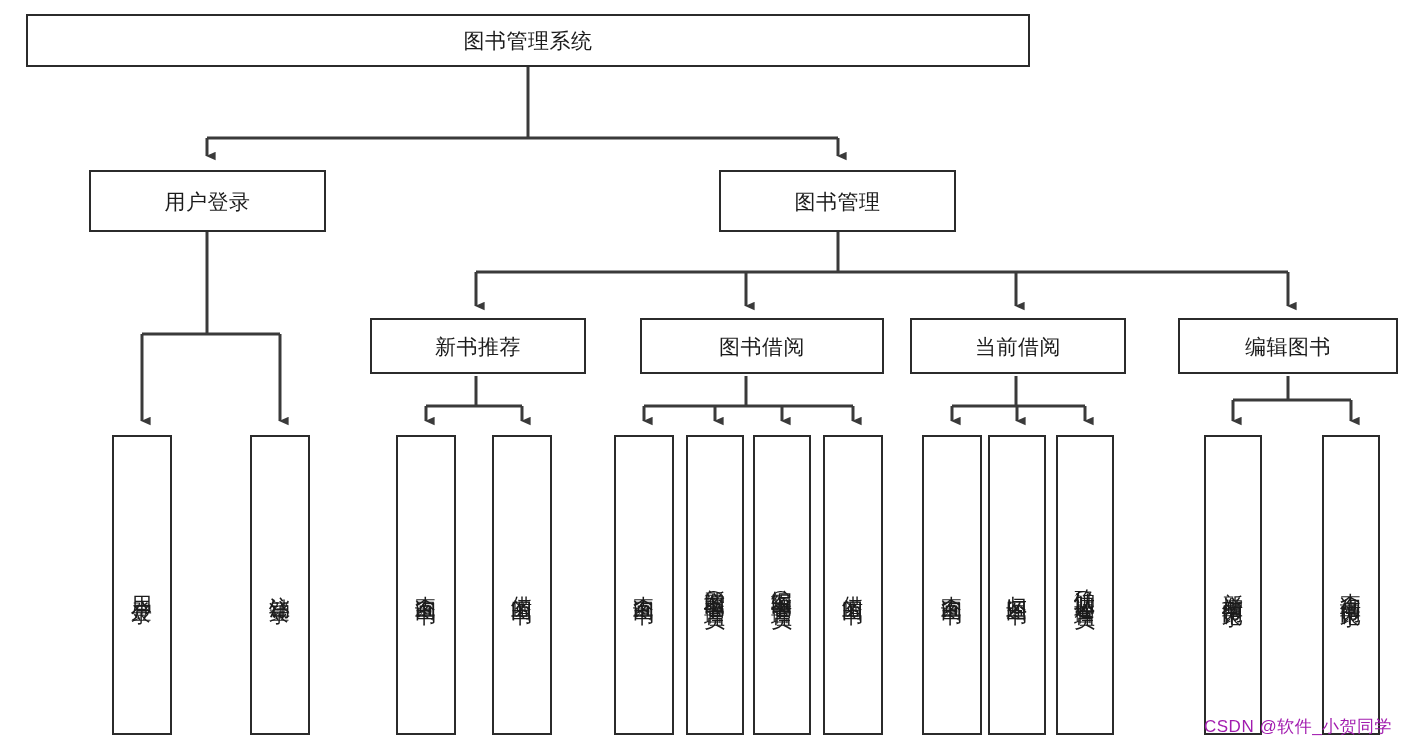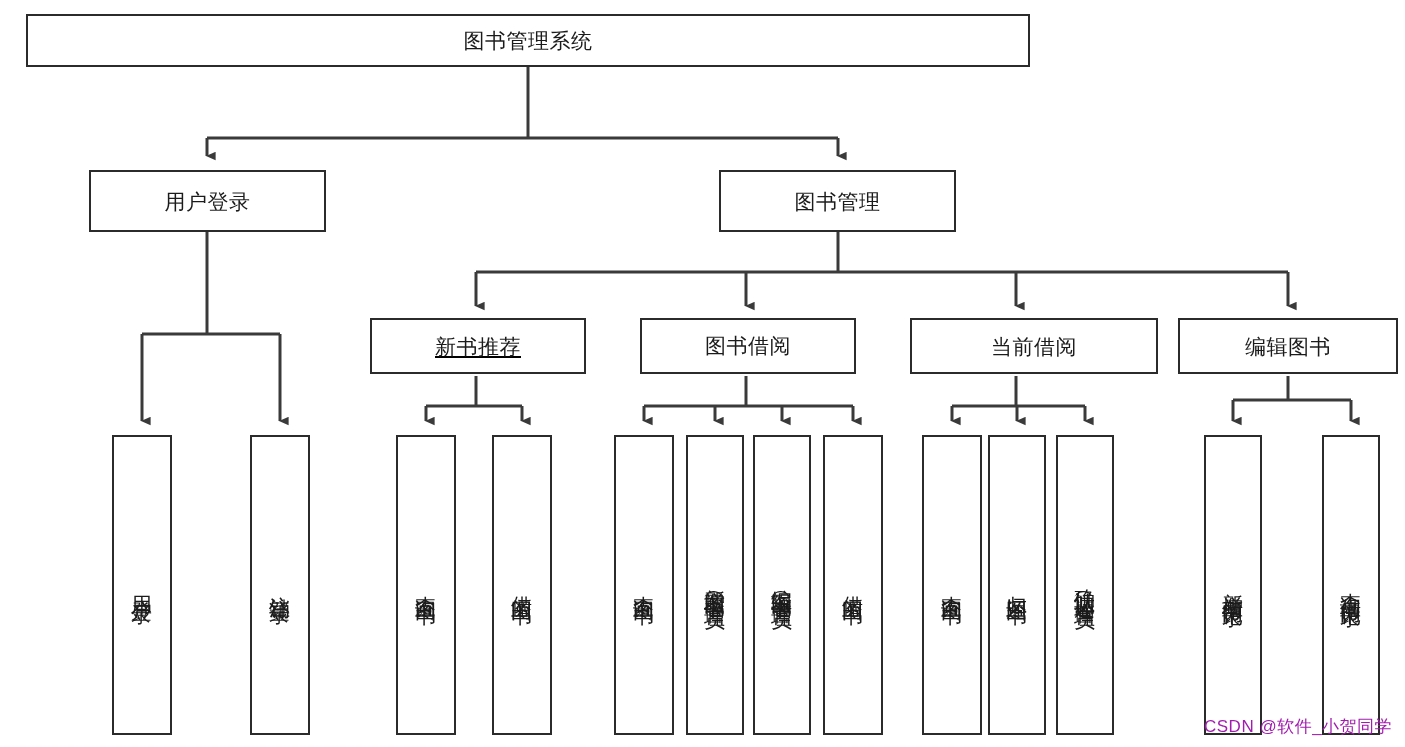--- a/index.html
+++ b/index.html
@@ -120,29 +120,29 @@
   </div>
 
   <div class="node-box" style="left:81px; top:170px; width:237px; height:62px;">
     <span class="node-label-h">用户登录</span>
   </div>
 
   <div class="node-box" style="left:711px; top:170px; width:237px; height:62px;">
     <span class="node-label-h">图书管理</span>
   </div>
 
-  <div class="node-box" style="left:362px; top:318px; width:216px; height:56px;text-decoration:underline;">
+  <div class="node-box" style="left:362px; top:318px; width:216px; height:56px;">
     <span class="node-label-h">新书推荐</span>
   </div>
 
-  <div class="node-box" style="left:632px; top:318px; width:216px; height:56px;font-family:Liberation Serif, serif;">
+  <div class="node-box" style="left:632px; top:318px; width:244px; height:56px;">
     <span class="node-label-h">图书借阅</span>
   </div>
 
-  <div class="node-box" style="left:902px; top:318px; width:248px; height:56px;">
+  <div class="node-box" style="left:902px; top:318px; width:216px; height:56px;">
     <span class="node-label-h">当前借阅</span>
   </div>
 
   <div class="node-box" style="left:1170px; top:318px; width:220px; height:56px;">
     <span class="node-label-h">编辑图书</span>
   </div>
 
   <div class="node-box" style="left:104px; top:435px; width:60px; height:300px;">
     <span class="node-label-v">用户登录</span>
   </div>

